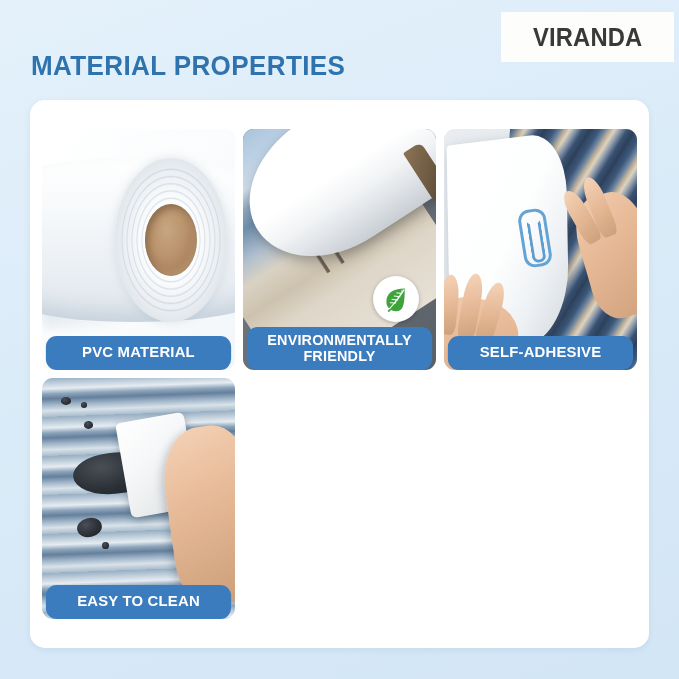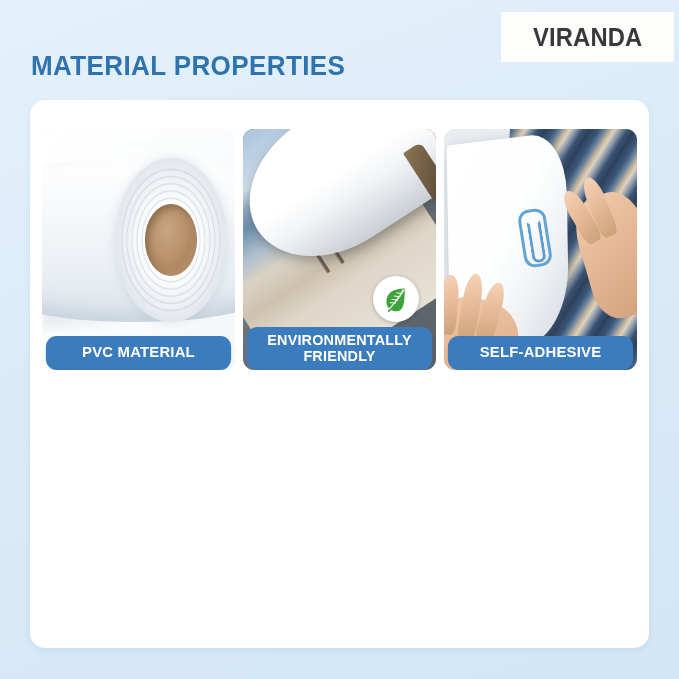--- a/index.html
+++ b/index.html
@@ -575,17 +575,32 @@
           </div>
           <div class="hand hand-right">
             <div class="finger" style="left:2%;top:-10%;width:26%;height:46%;transform:rotate(-14deg);"></div>
             <div class="finger" style="left:30%;top:-16%;width:26%;height:50%;transform:rotate(-6deg);"></div>
           </div>
         </div>
         <div class="card-label">SELF-ADHESIVE</div>
       </div>
 
 
+      <div class="card">
+        <div class="card-art">
+          <div class="ec-bg"></div>
+          <div class="stain" style="left:16%;top:31%;width:40%;height:17%;border-radius:52% 46% 40% 56%;transform:rotate(-6deg);"></div>
+          <div class="stain" style="left:18%;top:58%;width:13%;height:8%;transform:rotate(-12deg);"></div>
+          <div class="stain" style="left:47%;top:20%;width:7%;height:5%;"></div>
+          <div class="stain" style="left:10%;top:8%;width:5%;height:3.2%;"></div>
+          <div class="stain" style="left:20%;top:10%;width:3.4%;height:2.4%;"></div>
+          <div class="stain" style="left:22%;top:18%;width:4.6%;height:3.2%;"></div>
+          <div class="stain" style="left:31%;top:68%;width:3.6%;height:2.8%;"></div>
+          <div class="cloth"></div>
+          <div class="ec-hand"></div>
+        </div>
+        <div class="card-label">EASY TO CLEAN</div>
+      </div>
 
 
     </div>
   </div>
 </div>
 
 </body></html>

